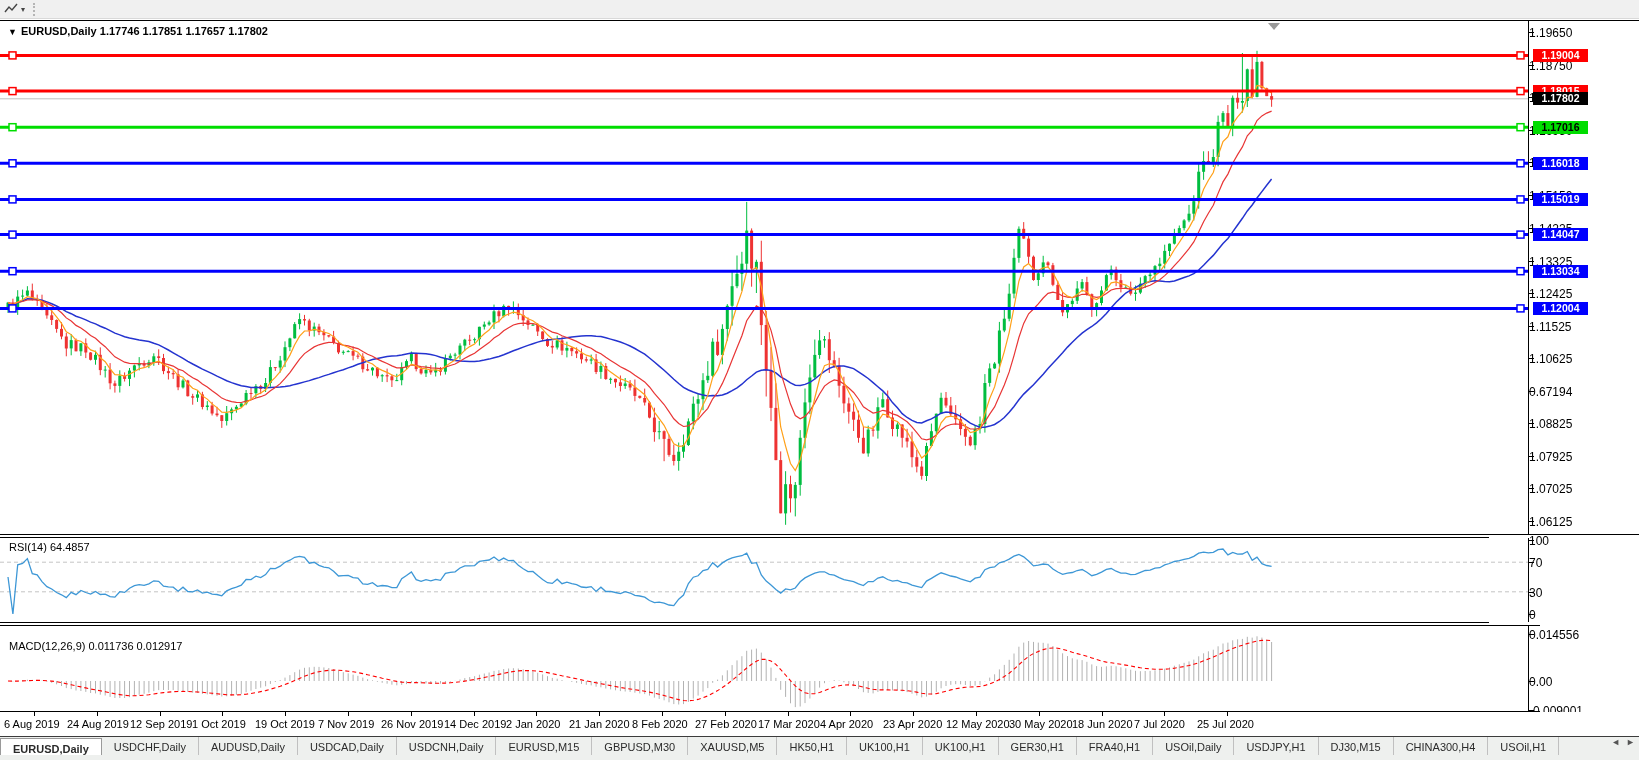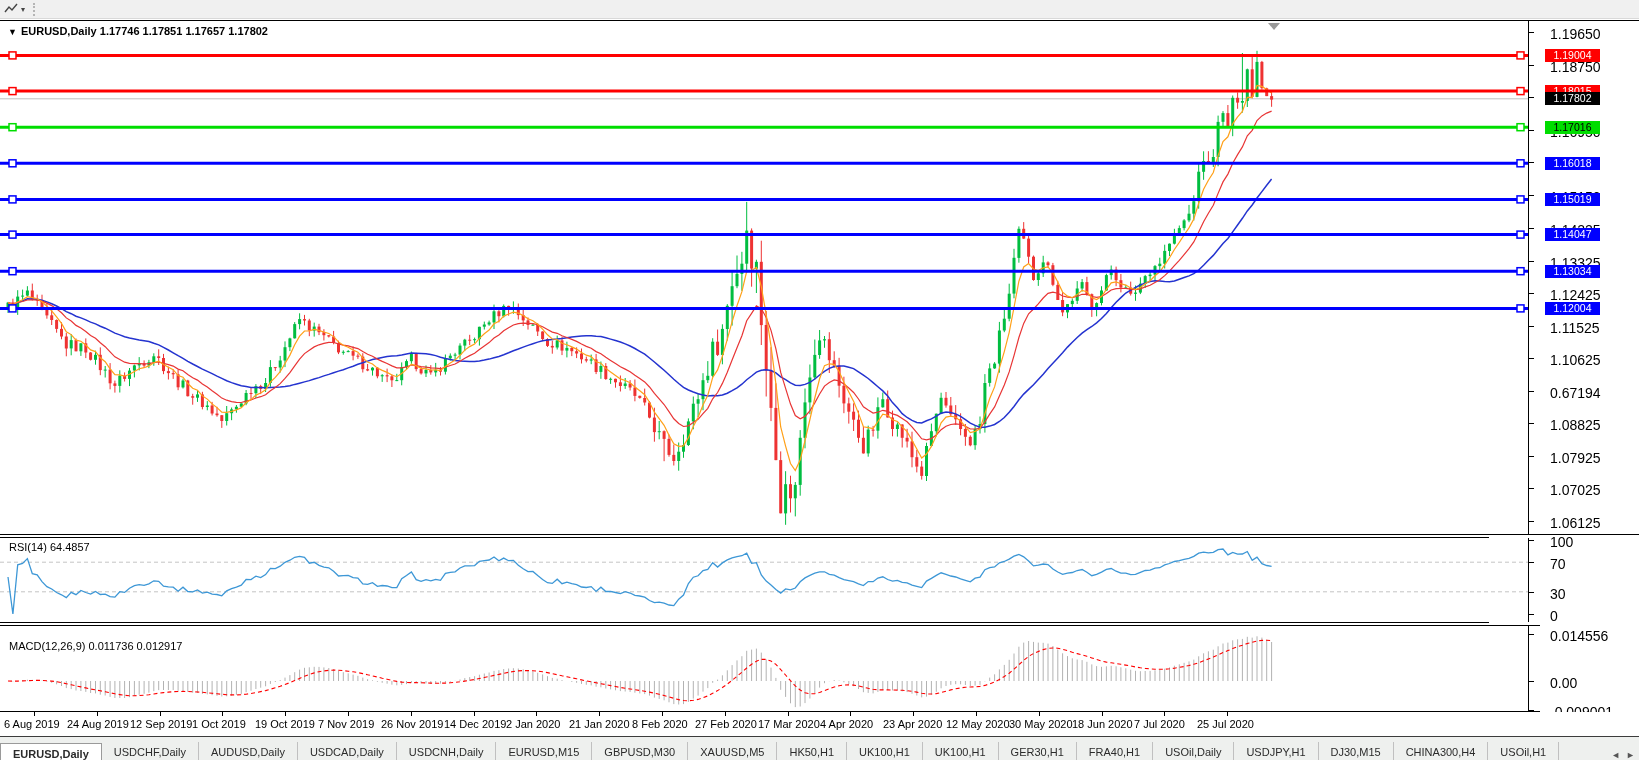--- a/index.html
+++ b/index.html
@@ -18,38 +18,38 @@
 
   
   .panel-row { left:0; background:#fff; }
   .plot { position:absolute; left:0; top:0; }
   .axis-cell { position:absolute; left:1528px; top:0; width:111px; height:100%; border-left:1px solid #000; background:#fff; }
   #row-main  { top:20px;  width:1639px; height:515px; border-top:1px solid #000; border-bottom:1px solid #000; }
   #row-rsi   { top:537px; width:1489px; height:86px;  border-top:1px solid #000; border-bottom:1px solid #000; }
   #row-macd  { top:625px; width:1540px; height:87px;  border-top:1px solid #000; border-bottom:1px solid #000; }
 
   .tick-dash { position:absolute; left:0; width:5px; height:1px; background:#000; }
-  .tick-label { position:absolute; left:21px; font-size:14px; color:#000; white-space:nowrap; }
-  .badge { position:absolute; left:16px; min-width:55px; height:13px; line-height:13px; font-size:10.5px; font-weight:400; text-align:center; padding:0 4px; }
+  .tick-label { position:absolute; left:0; font-size:12px; color:#000; white-space:nowrap; }
+  .badge { position:absolute; left:4px; min-width:55px; height:13px; line-height:13px; font-size:10.5px; font-weight:700; text-align:center; padding:0 4px; }
 
   #chart-title { left:8px; top:25px; font-size:11px; font-weight:700; color:#000; z-index:5; }
   #chart-title .marker { font-size:9px; margin-right:4px; }
   #shift-marker { left:1268px; top:23px; width:0; height:0; border-left:6px solid transparent; border-right:6px solid transparent; border-top:7px solid #9a9a9a; }
 
   .ind-label { left:9px; font-size:11px; color:#000; z-index:5; }
   #rsi-label { top:541px; }
   #macd-label { top:629px;margin-top:11px; }
 
   
   #date-axis { left:0; top:712px; width:1639px; height:23px; background:#fff; }
   .date-label { position:absolute; top:6px; font-size:11px; color:#000; white-space:nowrap; }
   .date-tick { position:absolute; top:0; width:1px; height:4px; background:#000; }
 
   
-  #tabbar { left:0; top:736px; width:1639px; height:24px; background:#eef0ee; border-top:1px solid #3c3c3c; display:flex; align-items:flex-end; }
+  #tabbar { left:0; top:736px; width:1639px; height:24px; background:#eef0ee; border-top:1px solid #3c3c3c; display:flex; align-items:flex-start; }
   .tab { font-size:11px; color:#2b2b2b; padding:4px 12px 0 12px; border-right:1px solid #c0c0c0; white-space:nowrap; cursor:default; }
   .tab.active { background:#fff; font-weight:700; border:1px solid #9a9a9a; border-bottom:none; border-right:1px solid #9a9a9a; margin-top:1px; }
   #tab-scroll { margin-left:auto; display:flex; align-items:center; padding:0 4px; gap:6px; }
   #tab-scroll span { font-size:9px; color:#555; }
 </style>
 </head>
 <body>
 
 <div id="app">
 

